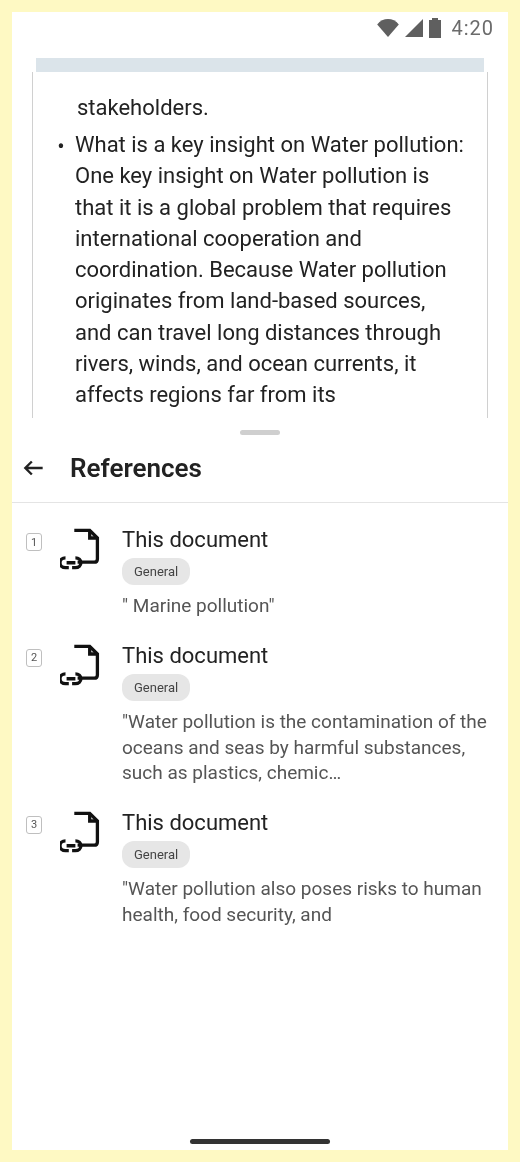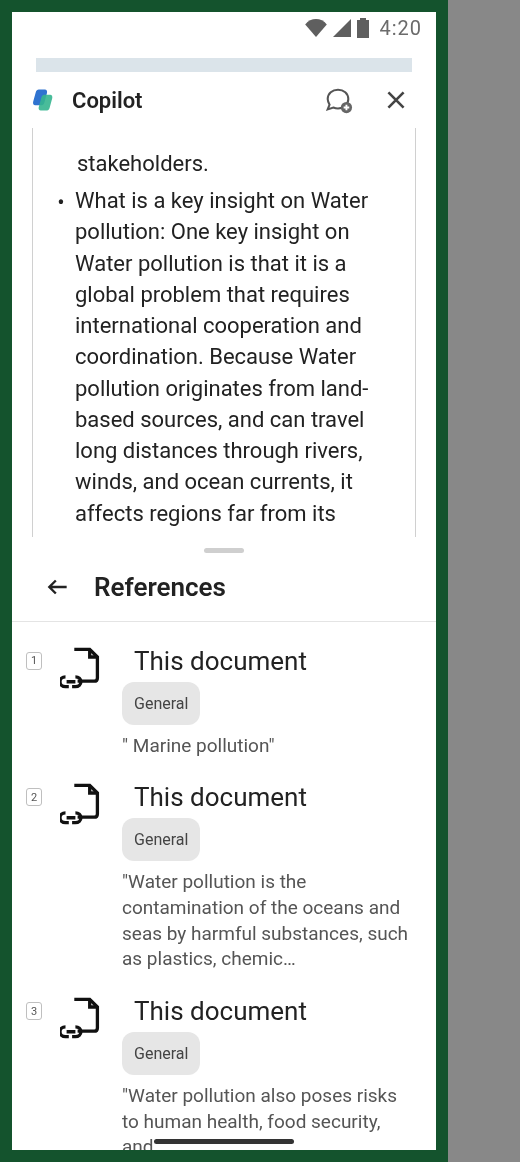--- a/index.html
+++ b/index.html
@@ -1,17 +1,17 @@
 <!DOCTYPE html>
 <html><head>
   <meta charset="utf-8">
   <style>
     * { margin:0; padding:0; box-sizing:border-box; }
     html,body { width:520px; height:1162px; font-family:-apple-system,'Segoe UI',Roboto,Arial,sans-serif; background:#888; }
-    .device { position:relative; width:448px; height:1162px; background:#14532d; }
+    .device { position:relative; width:520px; height:1162px; background:#fef9c3; }
     .screen { position:absolute; left:12px; top:12px; right:12px; bottom:12px; background:#fff; overflow:hidden; }
 
     
     .status-bar { height:32px; display:flex; justify-content:flex-end; align-items:center; padding:0 14px; gap:6px; color:#5f5f5f; }
     .status-bar .time { font-size:20px; color:#6b6b6b; letter-spacing:1px; margin-left:4px; }
 
     
     .app-bar { height:64px; display:flex; align-items:center; padding:0 10px; gap:10px; border-bottom:1px solid #e6e6e6; }
     .app-title { flex:1; font-size:24px; color:#5f5f5f; white-space:nowrap; overflow:hidden; }
     .icon-btn { width:44px; height:44px; display:flex; align-items:center; justify-content:center; border-radius:6px; }
@@ -30,30 +30,30 @@
     .bullet-row { display:flex; gap:10px; font-size:22px; color:#222; line-height:1.42; }
     .bullet-dot { width:8px; flex:none; text-align:center; padding-top:2px; font-size:22px; }
     .bullet-text b { font-weight:400; }
     .frag0 { margin:8px 0 6px 20px; font-size:22px; color:#222; line-height:1.42; }
 
     
     .handle { height:28px; display:flex; align-items:center; justify-content:center; }
     .handle-bar { width:40px; height:5px; border-radius:3px; background:#cfcfcf; }
 
     
-    .refs-header { display:flex; align-items:center; gap:20px; padding:6px 30px 18px; }
+    .refs-header { display:flex; align-items:center; gap:20px; padding:6px 6px 18px; }
     .refs-header .title { font-size:26px; font-weight:600; color:#222; }
     .refs-divider { height:1px; background:#e4e4e4; margin:0 0 10px; }
 
     .ref-item { display:flex; gap:18px; padding:14px 20px 10px 14px; }
     .ref-num { width:16px; height:18px; border:1px solid #bfbfbf; border-radius:3px; font-size:11px; color:#555; display:flex; align-items:center; justify-content:center; margin-top:6px; flex:none; }
     .ref-icon { width:44px; height:44px; flex:none; }
     .ref-body { flex:1; min-width:0; }
-    .ref-title { font-size:26px; color:#222; margin-bottom:6px;margin-left:12px; }
-    .ref-type { display:inline-block; background:#e6e6e6; color:#444; font-size:16px; padding:12px 12px; border-radius:12px; margin-bottom:8px; }
+    .ref-title { font-size:22px; color:#222; margin-bottom:6px; }
+    .ref-type { display:inline-block; background:#e6e6e6; color:#444; font-size:13px; padding:6px 12px; border-radius:12px; margin-bottom:8px; }
     .ref-snippet { font-size:19px; color:#555; line-height:1.35; overflow:hidden; }
 
     
     .home-ind { position:absolute; bottom:6px; left:50%; transform:translateX(-50%); width:140px; height:5px; background:#333; border-radius:3px; }
   </style>
 </head>
 <body>
 
 <div class="device">
   <div class="screen">
@@ -70,39 +70,20 @@
           <rect x="3" y="0" width="6" height="2" fill="#5f5f5f"></rect>
         </svg>
       <span class="time">4:20</span>
     </div>
 
 
     <div class="doc-strip">
       <div class="doc-strip-inner"></div>
     </div>
 
-    <div class="copilot-header">
-      <svg width="28" height="28" viewBox="0 0 32 32">
-        <path fill="#2f73d0" d="M10 4h7c2 0 3 2 2.4 4l-3 11c-.6 2-2 3-4 3H6c-2 0-3-2-2.4-4l3-11C7.2 5 8.4 4 10 4z"></path>
-        <path fill="#35b58f" d="M16 10h7c2 0 3 2 2.4 4l-3 11c-.6 2-2 3-4 3h-6c-2 0-3-2-2.4-4l3-11c.6-2 1.8-3 3-3z" opacity="0.9"></path>
-      </svg>
-      <div class="label">Copilot</div>
-      <div class="icon-btn">
-        <svg width="30" height="30" viewBox="0 0 32 32">
-            <path fill="none" stroke="#555" stroke-width="2.2" d="M27 15c0 6-5 10-11 10-2 0-3.5-.4-5-1l-6 2 2-5c-1-1.8-2-3.8-2-6 0-6 5-10 11-10s11 4 11 10z"></path>
-            <circle cx="25" cy="24" r="6" fill="#666"></circle>
-            <path stroke="#fff" stroke-width="2" d="M25 21v6M22 24h6"></path>
-          </svg>
-      </div>
-      <div class="icon-btn">
-        <svg width="26" height="26" viewBox="0 0 24 24">
-            <path stroke="#444" stroke-width="2.4" fill="none" d="M5 5l14 14M19 5L5 19"></path>
-          </svg>
-      </div>
-    </div>
 
     <div class="msg-wrap">
       <div class="msg-box">
         <div class="frag0">stakeholders.</div>
         <div class="bullet-row">
           <div class="bullet-dot">•</div>
           <div class="bullet-text"><b>What is a key insight on Water pollution</b><span>: One key insight on Water pollution is that it is a global problem that requires international cooperation and coordination. Because Water pollution originates from land-based sources, and can travel long distances through rivers, winds, and ocean currents, it affects regions far from its</span></div>
         </div>
       </div>
     </div>

